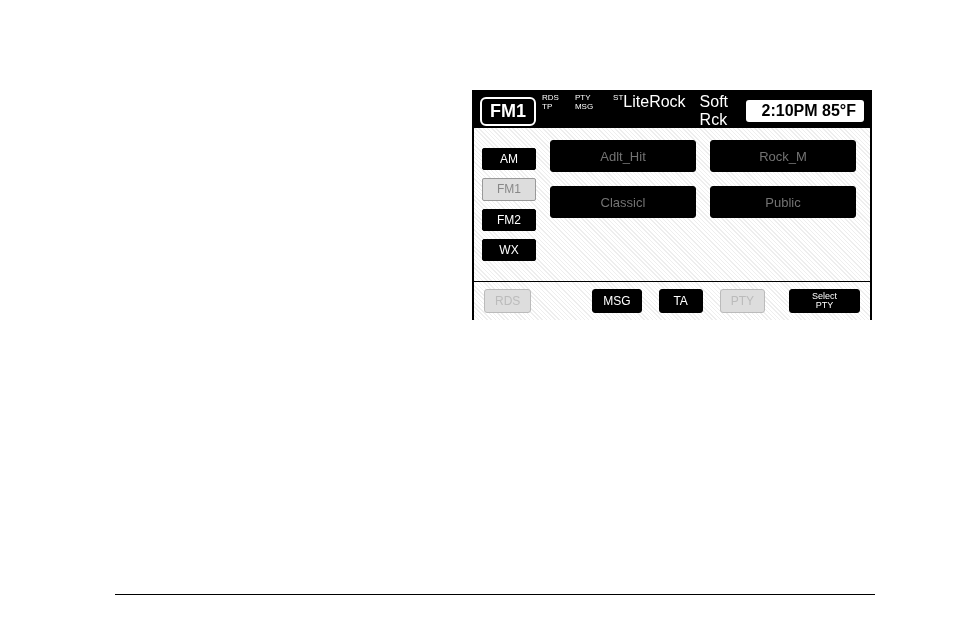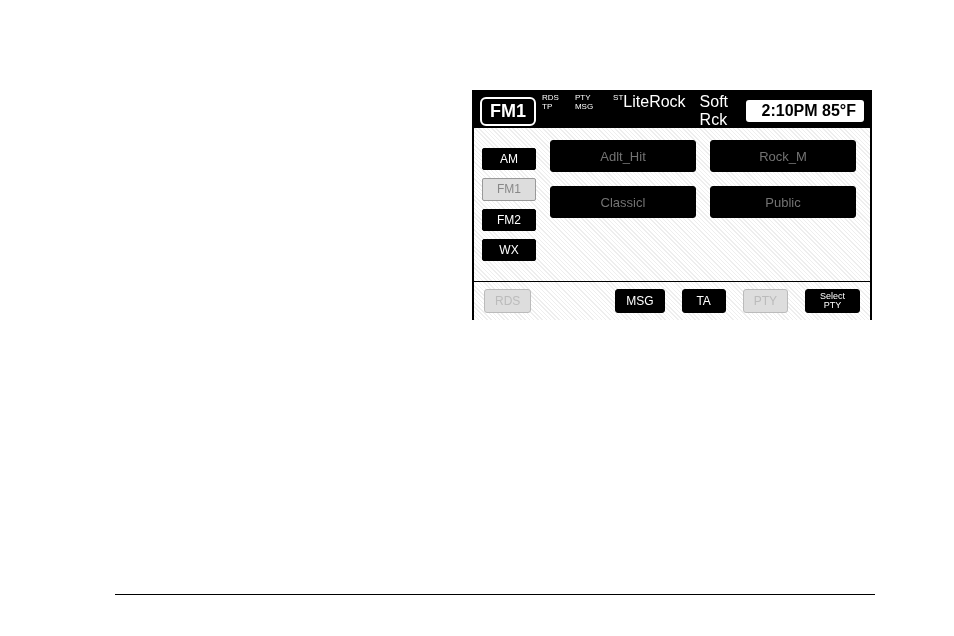--- a/index.html
+++ b/index.html
@@ -144,21 +144,22 @@
     }
     .footer-btn.dim {
       background: #ddd;
       color: #bbb;
       border: 1px solid #bbb;
     }
     .footer-btn.small {
       font-size: 9px;
       line-height: 9px;
       flex-direction: column;
-      padding: 2px 14px;
+      padding: 2px 22px;
+      margin-left: 7px;
     }
     .spacer {
       flex: 1;
     }
     .page-rule {
       position: absolute;
       left: 115px;
       top: 594px;
       width: 760px;
       height: 0;

